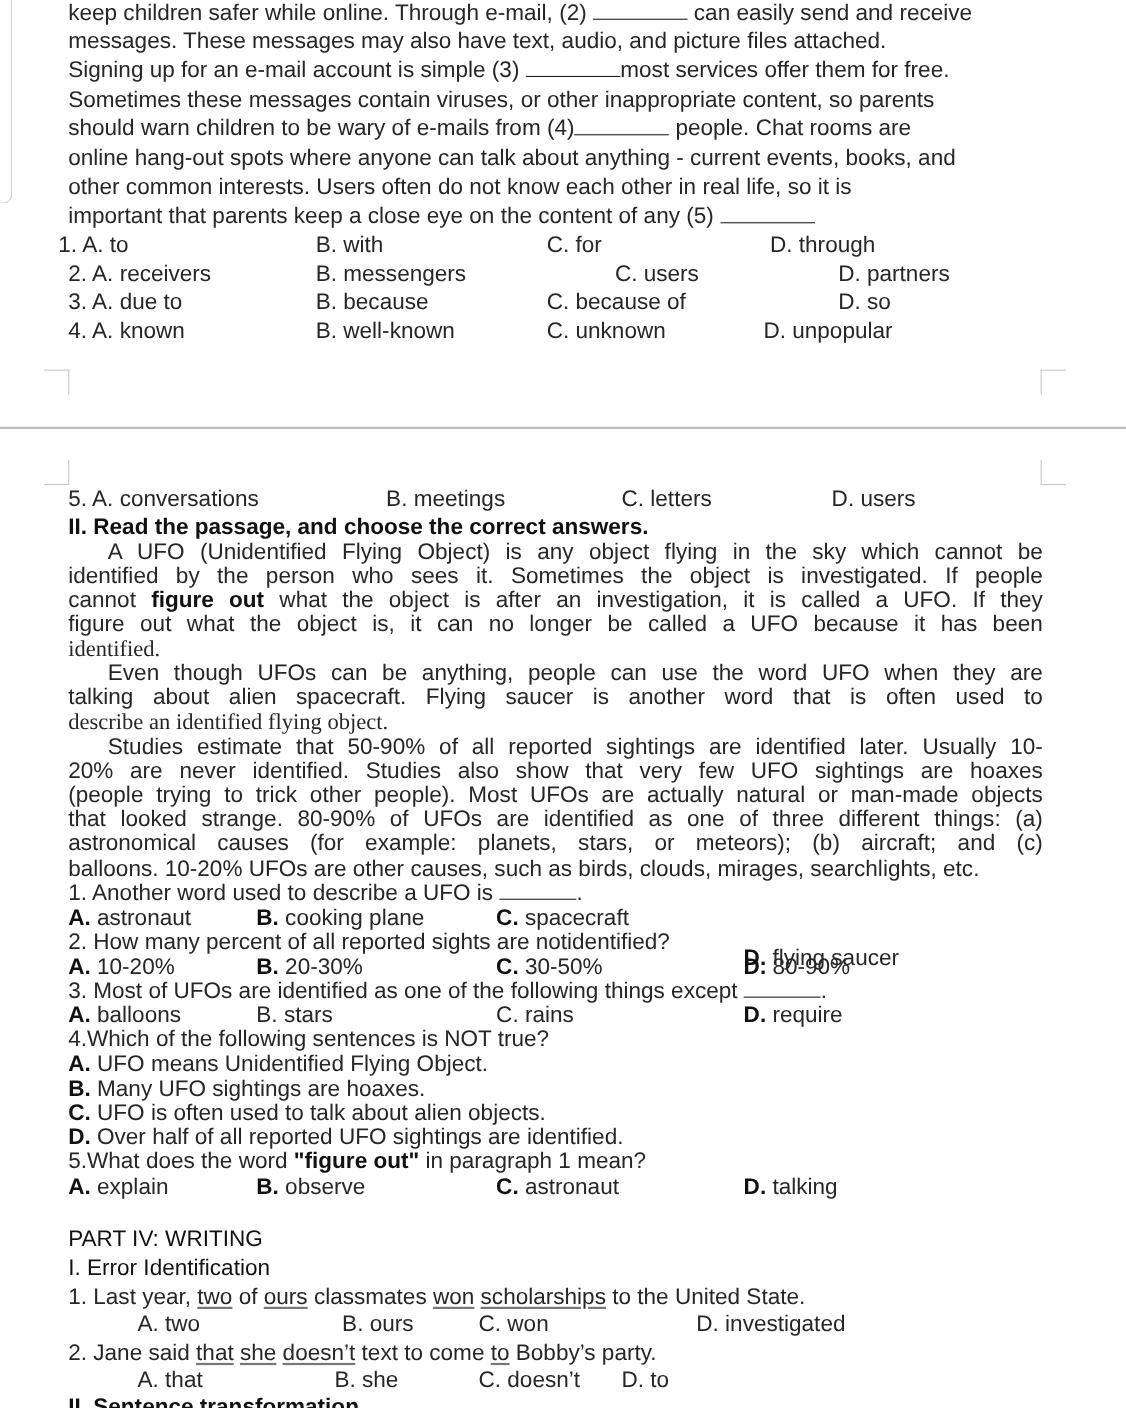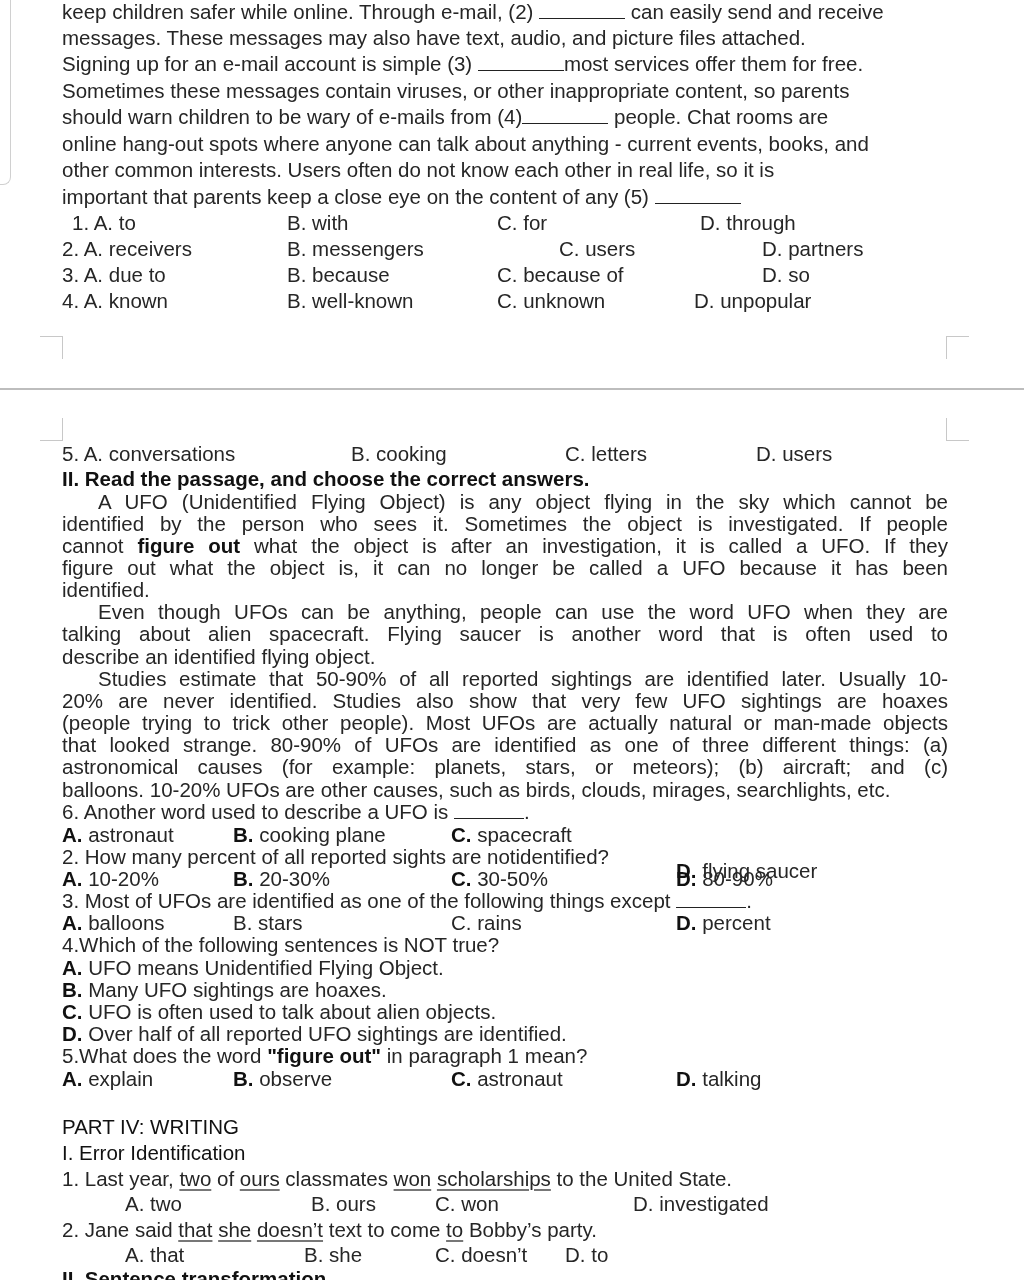--- a/index.html
+++ b/index.html
@@ -4,21 +4,21 @@
 <style>
   html, body { margin: 0; padding: 0; }
   body {
     width: 1024px; height: 1280px; overflow: hidden; position: relative;
     background: #ffffff; color: #262626;
     font-family: "Liberation Sans", "DejaVu Sans", sans-serif;
     font-size: 20.5px;
   }
   .line { position: absolute; left: 62px; white-space: nowrap; line-height: 22px; }
   .just { position: absolute; left: 62px; width: 886px; text-align: justify; text-align-last: justify; white-space: nowrap; line-height: 22px; }
-  .just.last { text-align-last: left; }
+  .just.last { text-align-last: left; font-family: Liberation Serif, serif; }
   .b { font-weight: bold; color: #111; }
   .u { text-decoration: underline; text-decoration-color: #777; text-underline-offset: 3px; }
   .blank { display: inline-block; border-bottom: 1.5px solid #222; height: 16px; vertical-align: baseline; }
   .frame-left {
     position: absolute; left: -10px; top: -10px; width: 20px; height: 194px;
     border: 1.5px solid #d0d0d0; border-left: none; border-top: none; border-radius: 0 0 8px 0;
   }
   .page-break { position: absolute; left: 0; top: 388px; width: 1024px; height: 2px; background: #bdbdbd; }
   .corner { position: absolute; width: 22px; height: 22px; border-color: #c8c8c8; border-style: solid; border-width: 0; }
   .c-tl { left: 40px; top: 336px; border-top-width: 1.5px; border-right-width: 1.5px; }
@@ -46,21 +46,21 @@
     <span>should warn children to be wary of e-mails from (4)</span><span class="blank" style="width:86px"></span><span> people. Chat rooms are</span>
   </div>
   <div class="line" style="top:133px">online hang-out spots where anyone can talk about anything - current events, books, and</div>
   <div class="line" style="top:159px">other common interests. Users often do not know each other in real life, so it is</div>
   <div class="line" style="top:186px">
     <span>important that parents keep a close eye on the content of any (5) </span><span class="blank" style="width:86px"></span>
   </div>
 </div>
 
 <div>
-  <div class="opt" style="top:212px;left:72px"><span>1.</span> <span>A. to</span></div>
+  <div class="opt" style="top:212px;left:53px"><span>1.</span> <span>A. to</span></div>
   <div class="opt" style="top:212px;left:287px">B. with</div>
   <div class="opt" style="top:212px;left:497px">C. for</div>
   <div class="opt" style="top:212px;left:700px">D. through</div>
 
   <div class="opt" style="top:238px;left:62px"><span>2.</span> <span>A. receivers</span></div>
   <div class="opt" style="top:238px;left:287px">B. messengers</div>
   <div class="opt" style="top:238px;left:559px">C. users</div>
   <div class="opt" style="top:238px;left:762px">D. partners</div>
 
   <div class="opt" style="top:264px;left:62px"><span>3.</span> <span>A. due to</span></div>
@@ -74,21 +74,21 @@
   <div class="opt" style="top:290px;left:694px">D. unpopular</div>
 </div>
 
 <div class="corner c-tl"></div>
 <div class="corner c-tr"></div>
 <div class="page-break"></div>
 <div class="corner c-bl"></div>
 <div class="corner c-br"></div>
 
 <div class="opt" style="top:443px;left:62px"><span>5.</span> <span>A. conversations</span></div>
-<div class="opt" style="top:443px;left:351px">B. cooking</div>
+<div class="opt" style="top:443px;left:351px">B. meetings</div>
 <div class="opt" style="top:443px;left:565px">C. letters</div>
 <div class="opt" style="top:443px;left:756px">D. users</div>
 
 <div class="line b" style="top:468px">II. Read the passage, and choose the correct answers.</div>
 
 <div>
   <div class="just" style="top:491px"><span class="indent"></span><span>A UFO (Unidentified Flying Object) is any object flying in the sky which cannot be</span></div>
   <div class="just" style="top:513px">identified by the person who sees it. Sometimes the object is investigated. If people</div>
   <div class="just" style="top:535px"><span>cannot </span><span class="b">figure out</span><span> what the object  is after an investigation, it is called a UFO. If they</span></div>
   <div class="just" style="top:557px">figure out what the object is, it can no longer be called a UFO because it has been</div>
@@ -104,41 +104,41 @@
 <div>
   <div class="just" style="top:668px"><span class="indent"></span><span>Studies estimate that 50-90% of all reported sightings are identified later. Usually 10-</span></div>
   <div class="just" style="top:690px">20% are never identified. Studies also show that very few UFO sightings are hoaxes</div>
   <div class="just" style="top:712px">(people trying to trick other people). Most UFOs are actually natural or man-made objects</div>
   <div class="just" style="top:734px">that looked strange. 80-90% of UFOs are identified as one of three different things: (a)</div>
   <div class="just" style="top:756px">astronomical causes (for example: planets, stars, or meteors); (b) aircraft; and (c)</div>
   <div class="line" style="top:779px">balloons. 10-20% UFOs are other causes, such as birds, clouds, mirages, searchlights, etc.</div>
 </div>
 
 <div>
-  <div class="line" style="top:801px"><span>6. Another word used to describe a UFO is </span><span class="blank" style="width:70px"></span><span>.</span></div>
+  <div class="line" style="top:801px"><span>1. Another word used to describe a UFO is </span><span class="blank" style="width:70px"></span><span>.</span></div>
   <div class="opt" style="top:824px;left:62px"><span class="b">A.</span><span> astronaut</span></div>
   <div class="opt" style="top:824px;left:233px"><span class="b">B.</span><span> cooking plane</span></div>
   <div class="opt" style="top:824px;left:451px"><span class="b">C.</span><span> spacecraft</span></div>
   <div class="opt" style="top:860px;left:676px"><span class="b">D.</span><span> flying saucer</span></div>
 </div>
 
 <div>
   <div class="line" style="top:846px">2. How many percent of all reported sights are notidentified?</div>
   <div class="opt" style="top:868px;left:62px"><span class="b">A.</span><span> 10-20%</span></div>
   <div class="opt" style="top:868px;left:233px"><span class="b">B.</span><span> 20-30%</span></div>
   <div class="opt" style="top:868px;left:451px"><span class="b">C.</span><span> 30-50%</span></div>
   <div class="opt" style="top:868px;left:676px"><span class="b">D.</span><span> 80-90%</span></div>
 </div>
 
 <div>
   <div class="line" style="top:890px"><span>3. Most of UFOs are identified as one of the following things except </span><span class="blank" style="width:70px"></span><span>.</span></div>
   <div class="opt" style="top:912px;left:62px"><span class="b">A.</span><span> balloons</span></div>
   <div class="opt" style="top:912px;left:233px"><span>B.</span><span> stars</span></div>
   <div class="opt" style="top:912px;left:451px"><span>C.</span><span> rains</span></div>
-  <div class="opt" style="top:912px;left:676px"><span class="b">D.</span><span> percent</span></div>
+  <div class="opt" style="top:912px;left:676px"><span class="b">D.</span><span> require</span></div>
 </div>
 
 <div>
   <div class="line" style="top:934px">4.Which of the following sentences is NOT true?</div>
   <div class="opt" style="top:957px;left:62px"><span class="b">A.</span><span> UFO means Unidentified Flying Object.</span></div>
   <div class="opt" style="top:979px;left:62px"><span class="b">B.</span><span> Many UFO sightings are hoaxes.</span></div>
   <div class="opt" style="top:1001px;left:62px"><span class="b">C.</span><span> UFO is often used to talk about alien objects.</span></div>
   <div class="opt" style="top:1023px;left:62px"><span class="b">D.</span><span> Over half of all reported UFO sightings are identified.</span></div>
 </div>
 

